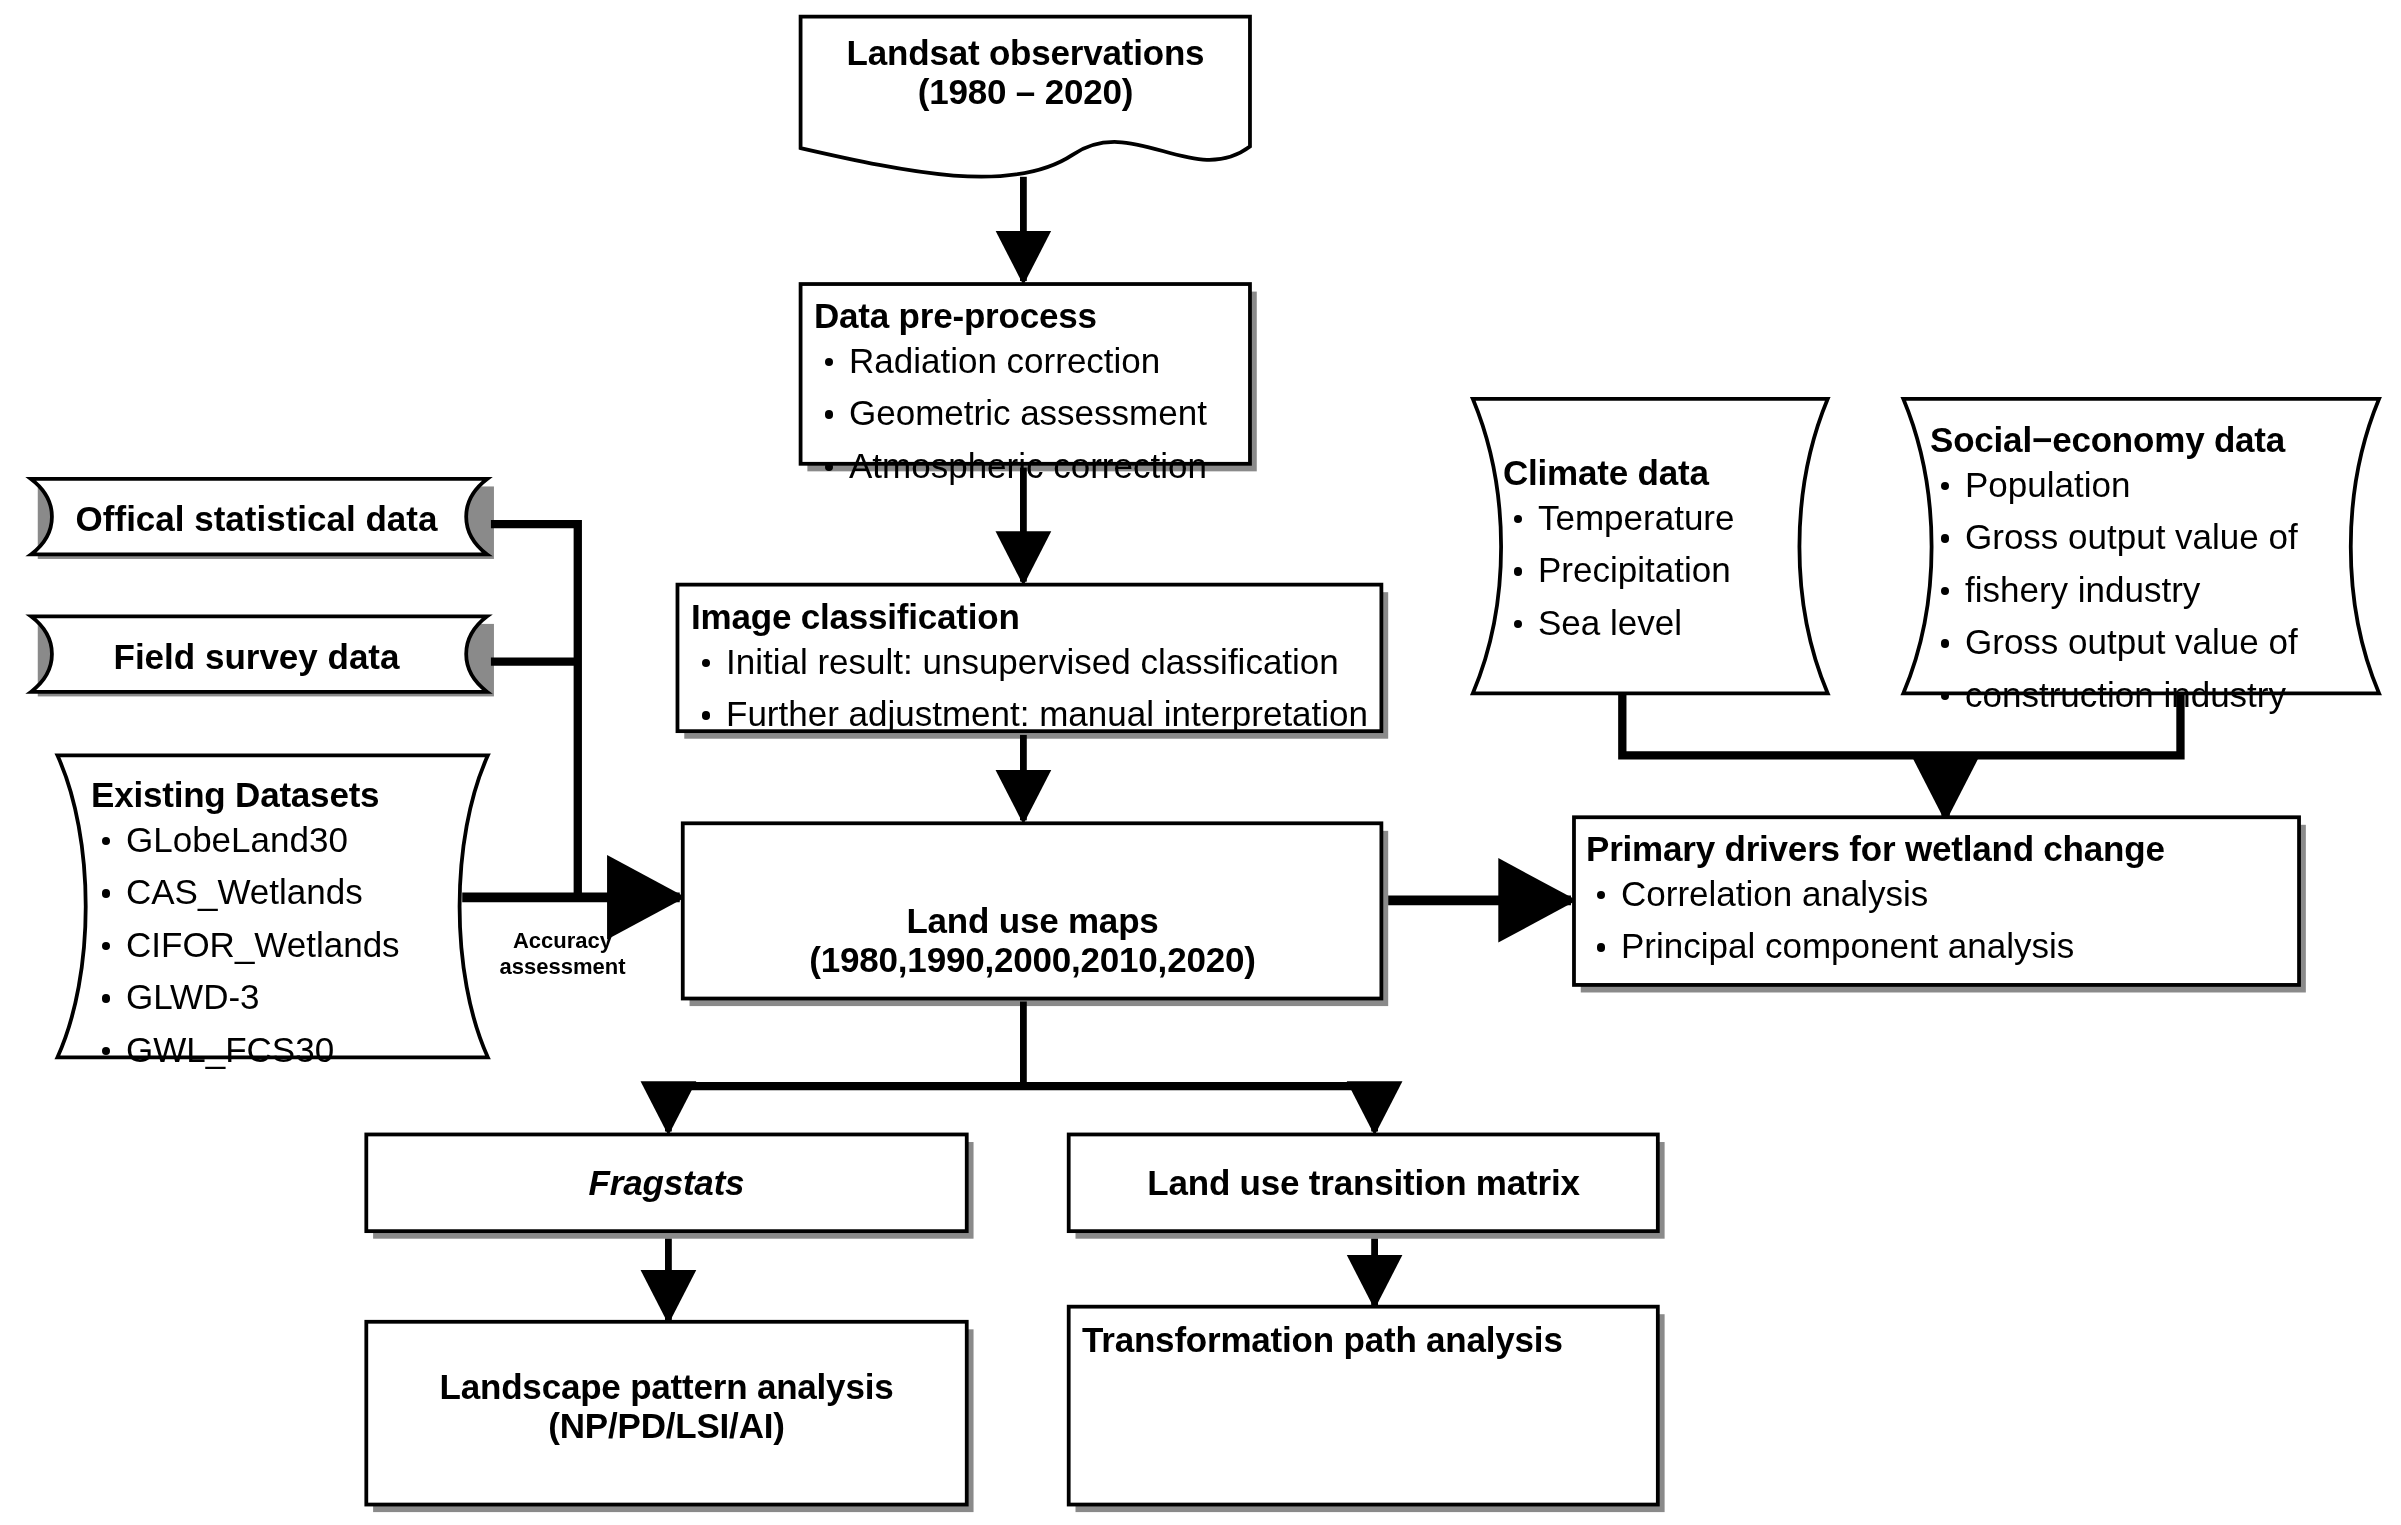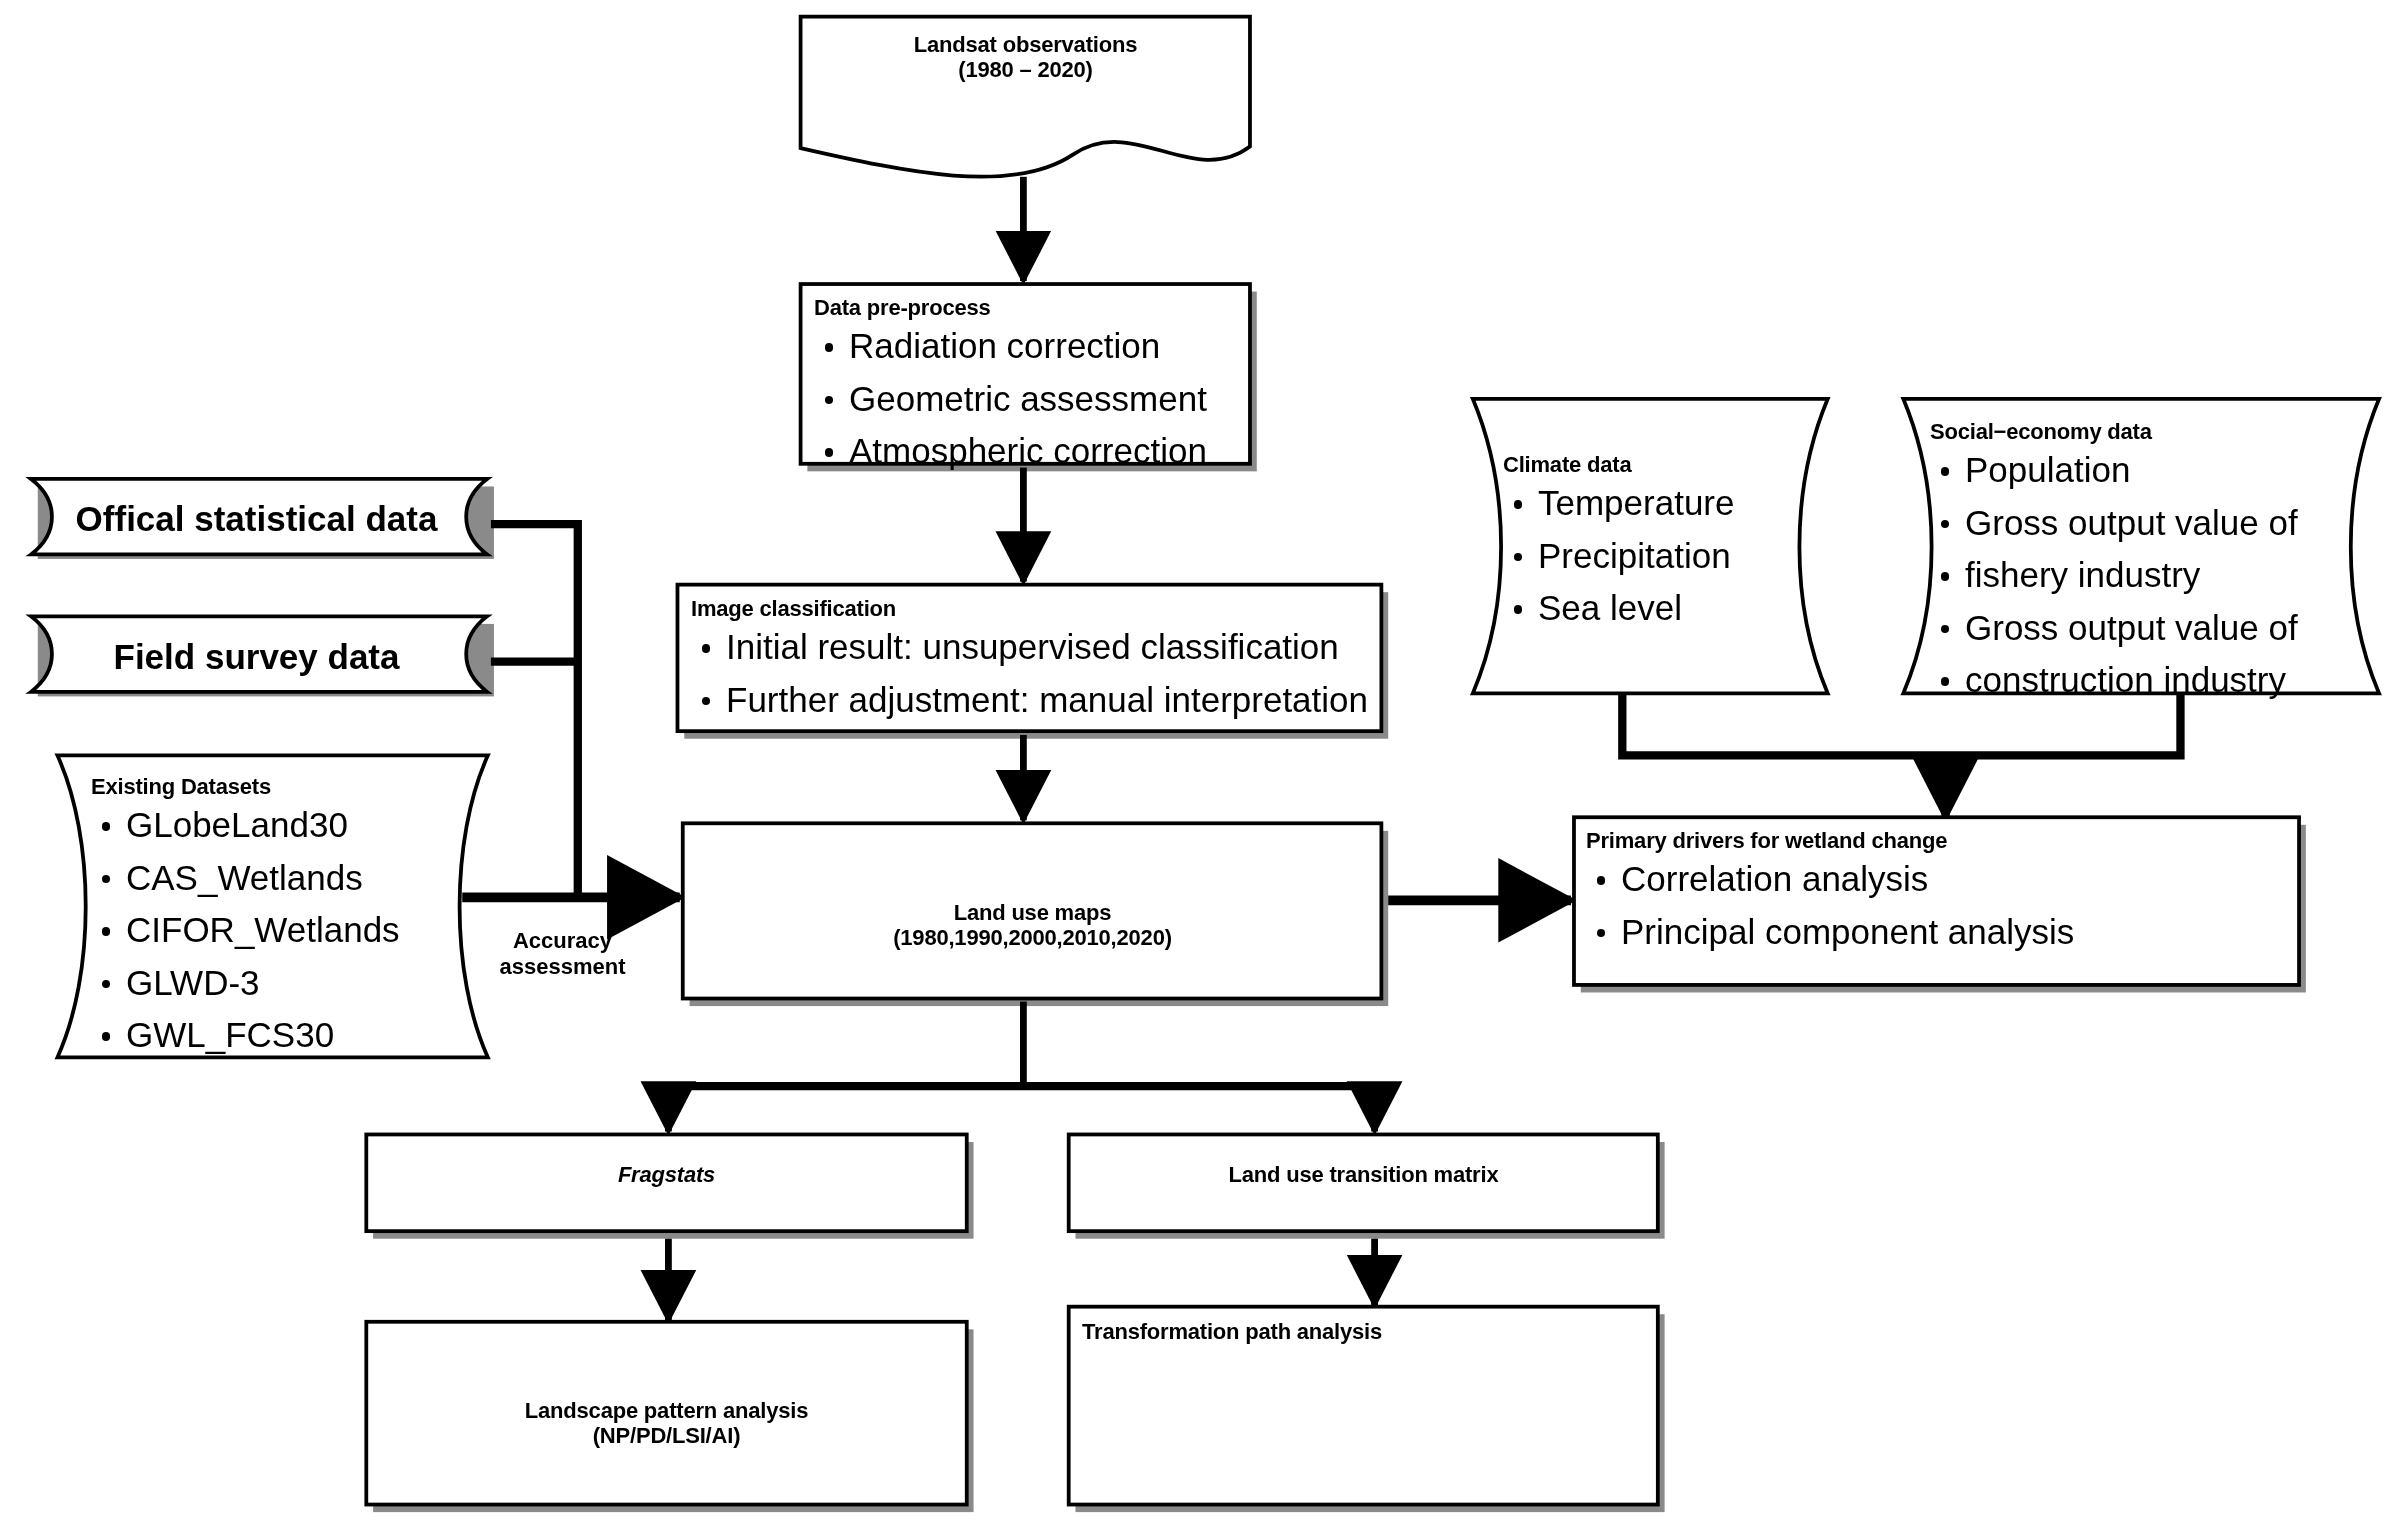--- a/index.html
+++ b/index.html
@@ -1,21 +1,21 @@
 <!DOCTYPE html>
 <html style="font-size:12px"><head>
 <meta charset="utf-8">
 <style>
   html,body{margin:0;padding:0;background:#ffffff;}
   body{width:2401px;height:1525px;overflow:hidden;
        font-family:"Liberation Sans",sans-serif;color:#000;}
   #diagram{position:relative;width:2401px;height:1525px;}
   svg.layer{position:absolute;top:0;left:0;width:2401px;height:1525px;}
   .node-text{position:absolute;box-sizing:border-box;}
-  .ttl{font-weight:bold;font-size:22px;line-height:1.12;letter-spacing:-0.2px;}
+  .ttl{font-weight:bold;font-size:35px;line-height:1.12;letter-spacing:-0.2px;}
   .ttl.center{text-align:center;}
   .ttl.left{text-align:left;}
   ul.bullets{list-style:none;margin:4.5px 0 0 0;padding:0;}
   ul.bullets li{font-size:35px;line-height:1.22;margin:0 0 9.8px 0;
       padding-left:35px;position:relative;white-space:nowrap;}
   ul.bullets li:before{content:"";position:absolute;left:10.6px;top:0.52em;
       width:8.3px;height:8.3px;border-radius:50%;background:#000;}
   .tape-label{font-weight:bold;font-size:35px;text-align:center;}
   .edge-label{position:absolute;font-weight:bold;font-size:22px;
       line-height:1.2;text-align:center;}
@@ -196,21 +196,21 @@
   </div>
 
   <div class="node-text" style="left:366px;top:1163px;width:601px;">
     <div class="ttl center italic-ttl">Fragstats</div>
   </div>
 
   <div class="node-text" style="left:1069px;top:1163px;width:589px;">
     <div class="ttl center nowrap">Land use transition matrix</div>
   </div>
 
-  <div class="node-text" style="left:366px;top:1367px;width:601px;margin-top:32px;">
+  <div class="node-text" style="left:366px;top:1367px;width:601px;">
     <div class="ttl center nowrap">Landscape pattern analysis</div>
     <div class="ttl center nowrap">(NP/PD/LSI/AI)</div>
   </div>
 
   <div class="node-text" style="left:1082px;top:1320px;width:574px;">
     <div class="ttl left nowrap">Transformation path analysis</div>
   </div>
 
 </div>
 

